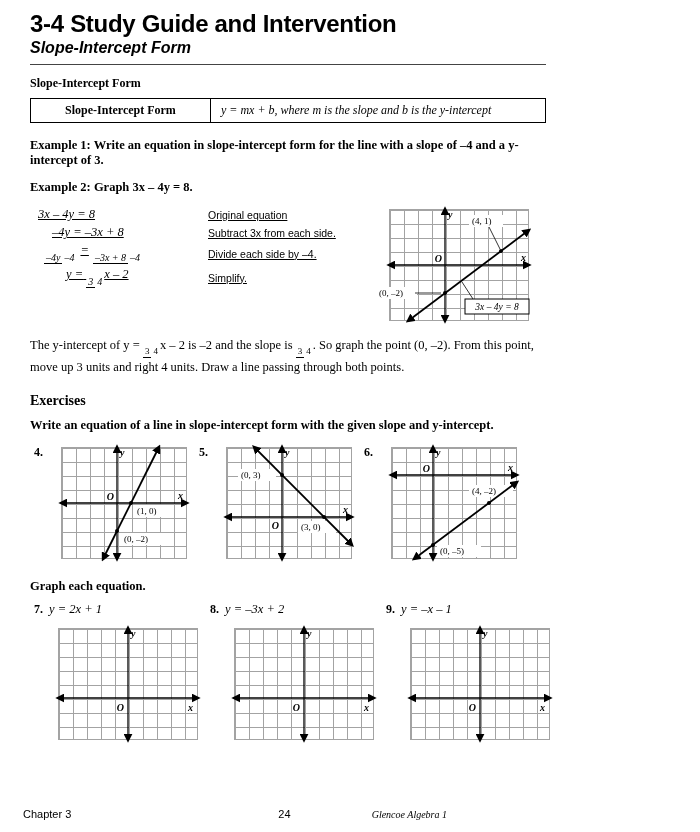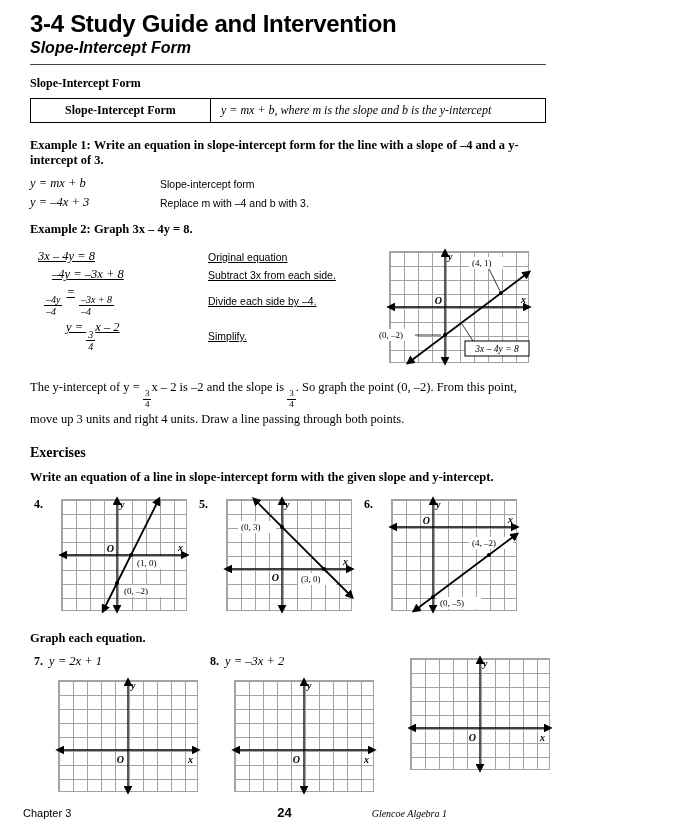--- a/index.html
+++ b/index.html
@@ -23,21 +23,21 @@
   .note{font-family:"Liberation Sans",sans-serif;font-size:10.5px;}
 
   .ex2-wrap{display:flex;margin:0 0 2px 8px;text-decoration:underline;}
   .ex2-steps{width:340px;padding-top:4px;}
   .ex2-row{display:flex;align-items:center;margin-bottom:3px;}
   .ex2-eqcol{width:170px;font-style:italic;font-size:12.5px;}
   .ml14{padding-left:14px;}
   .ml6{padding-left:6px;}
   .ml28{padding-left:28px;}
 
-  .frac{display:inline-flex;flex-direction:column;text-align:left;vertical-align:-7px;line-height:1.1;font-size:10px;}
+  .frac{display:inline-flex;flex-direction:row;text-align:right;vertical-align:-7px;line-height:1.1;font-size:10px;}
   .frac .fnum{border-bottom:1px solid #000;padding:0 2px;}
   .frac .fden{padding:0 2px;}
   .frac.small{font-size:9px;vertical-align:-5px;}
   .eqsign{padding:0 4px;}
 
   .summary{font-size:12.5px;line-height:1.55;margin:8px 0 0 0;max-width:645px;}
 
   .exercises-heading{font-weight:bold;font-size:14px;margin:16px 0 9px;}
   .direction{font-weight:bold;font-size:12.5px;margin:0 0 10px;}
   .prob-row{display:flex;margin:0 0 15px 10px;font-size:12px;}
@@ -63,21 +63,21 @@
     background-image:linear-gradient(to right,#a3a3a3 1px,transparent 1px),
                      linear-gradient(to bottom,#a3a3a3 1px,transparent 1px);
     background-size:14px 14px;border:1px solid #a3a3a3;}
   .graph svg{position:absolute;left:0;top:0;overflow:visible;}
   .glabel{font-family:"Liberation Serif",serif;font-size:9px;}
   .gaxis{font-family:"Liberation Serif",serif;font-size:10px;font-style:italic;font-weight:bold;}
   .geq{font-family:"Liberation Serif",serif;font-size:9.5px;font-style:italic;}
 
   .footer{position:absolute;left:23px;right:30px;bottom:12px;display:flex;align-items:baseline;font-family:"Liberation Sans",sans-serif;font-size:11px;}
   .f-left{flex:1;}
-  .f-center{flex:1;text-align:center;font-weight:bold;font-size:13px;}
+  .f-center{flex:1;text-align:center;font-weight:normal;font-size:11px;}
   .f-right{flex:1;text-align:left;font-family:"Liberation Serif",serif;font-style:italic;font-size:10px;}
 </style>
 </head>
 <body>
 
 <div class="page">
 
   <div>
     <div class="title">3-4 Study Guide and Intervention</div>
     <div class="subtitle">Slope-Intercept Form</div>
@@ -89,30 +89,20 @@
   <div class="def-table">
     <div class="def-term">Slope-Intercept Form</div>
     <div class="def-text">y = mx + b, where m is the slope and b is the y-intercept</div>
   </div>
 
   <div class="bold-line">
     <span>Example 1:</span>
     <span>Write an equation in slope-intercept form for the line with a slope of –4 and a y-intercept of 3.</span>
   </div>
 
-  <div>
-    <div class="step-row">
-      <span class="eq">y = mx + b</span>
-      <span class="note">Slope-intercept form</span>
-    </div>
-    <div class="step-row">
-      <span class="eq">y = –4x + 3</span>
-      <span class="note">Replace m with –4 and b with 3.</span>
-    </div>
-  </div>
 
   <div class="bold-line" style="margin-top:12px;">
     <span>Example 2:</span>
     <span>Graph 3x – 4y = 8.</span>
   </div>
 
   <div class="ex2-wrap">
     <div class="ex2-steps">
       <div class="ex2-row">
         <span class="ex2-eqcol">3x – 4y = 8</span>
@@ -302,20 +292,21 @@
           <line x1="8" y1="74" x2="148" y2="74" stroke="#000" stroke-width="1.3" marker-start="url(#a8)" marker-end="url(#a8)"></line>
           <line x1="78" y1="4" x2="78" y2="116" stroke="#000" stroke-width="1.3" marker-start="url(#a8)" marker-end="url(#a8)"></line>
           <text x="74" y="87" text-anchor="end" class="gaxis">O</text>
           <text x="138" y="87" class="gaxis">x</text>
           <text x="81" y="13" class="gaxis">y</text>
         </svg>
       </div>
     </div>
 
     <div class="eqcell">
+      <div class="eqline"><span class="pnum">9.</span><span class="eq-it">y = –x – 1</span></div>
       <div class="graph g-big">
         <div class="gridbg" style="left:8px;top:4px;width:140px;height:112px;"></div>
         <svg width="160" height="122">
           <defs>
             <marker id="a9" viewBox="0 0 10 10" refX="7" refY="5" markerWidth="9" markerHeight="9" markerUnits="userSpaceOnUse" orient="auto-start-reverse">
               <path d="M0,0 L10,5 L0,10 z" fill="#000"></path>
             </marker>
           </defs>
           <line x1="8" y1="74" x2="148" y2="74" stroke="#000" stroke-width="1.3" marker-start="url(#a9)" marker-end="url(#a9)"></line>
           <line x1="78" y1="4" x2="78" y2="116" stroke="#000" stroke-width="1.3" marker-start="url(#a9)" marker-end="url(#a9)"></line>

